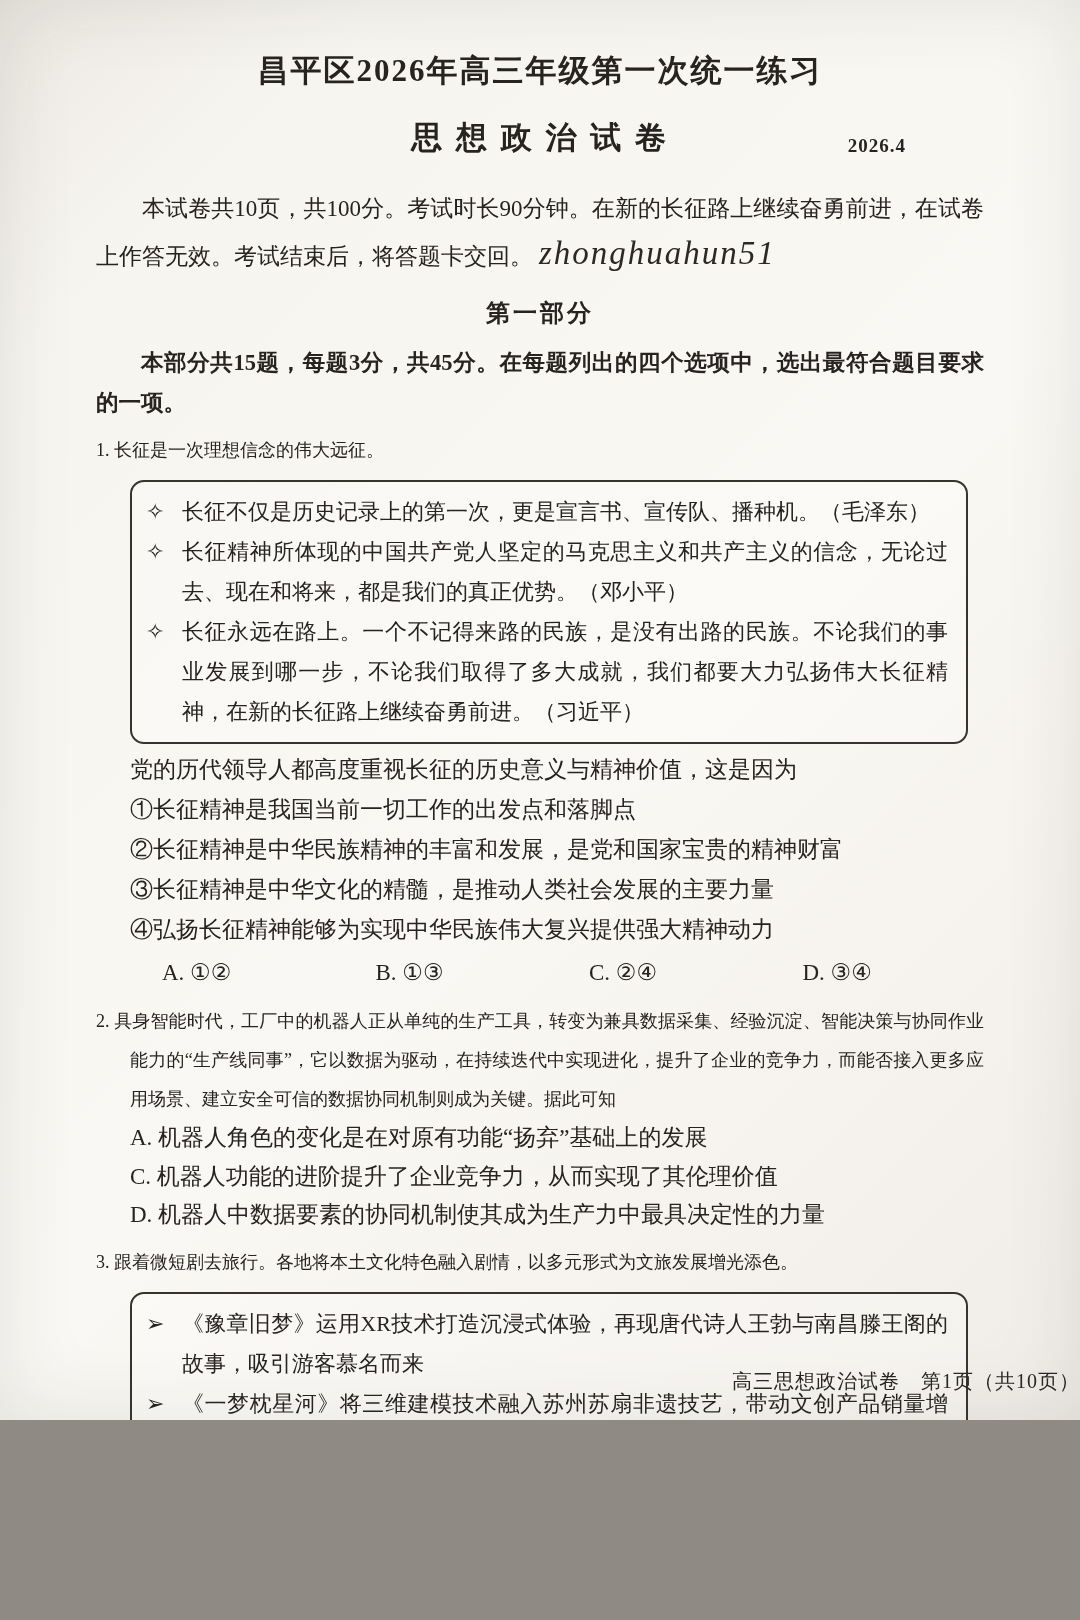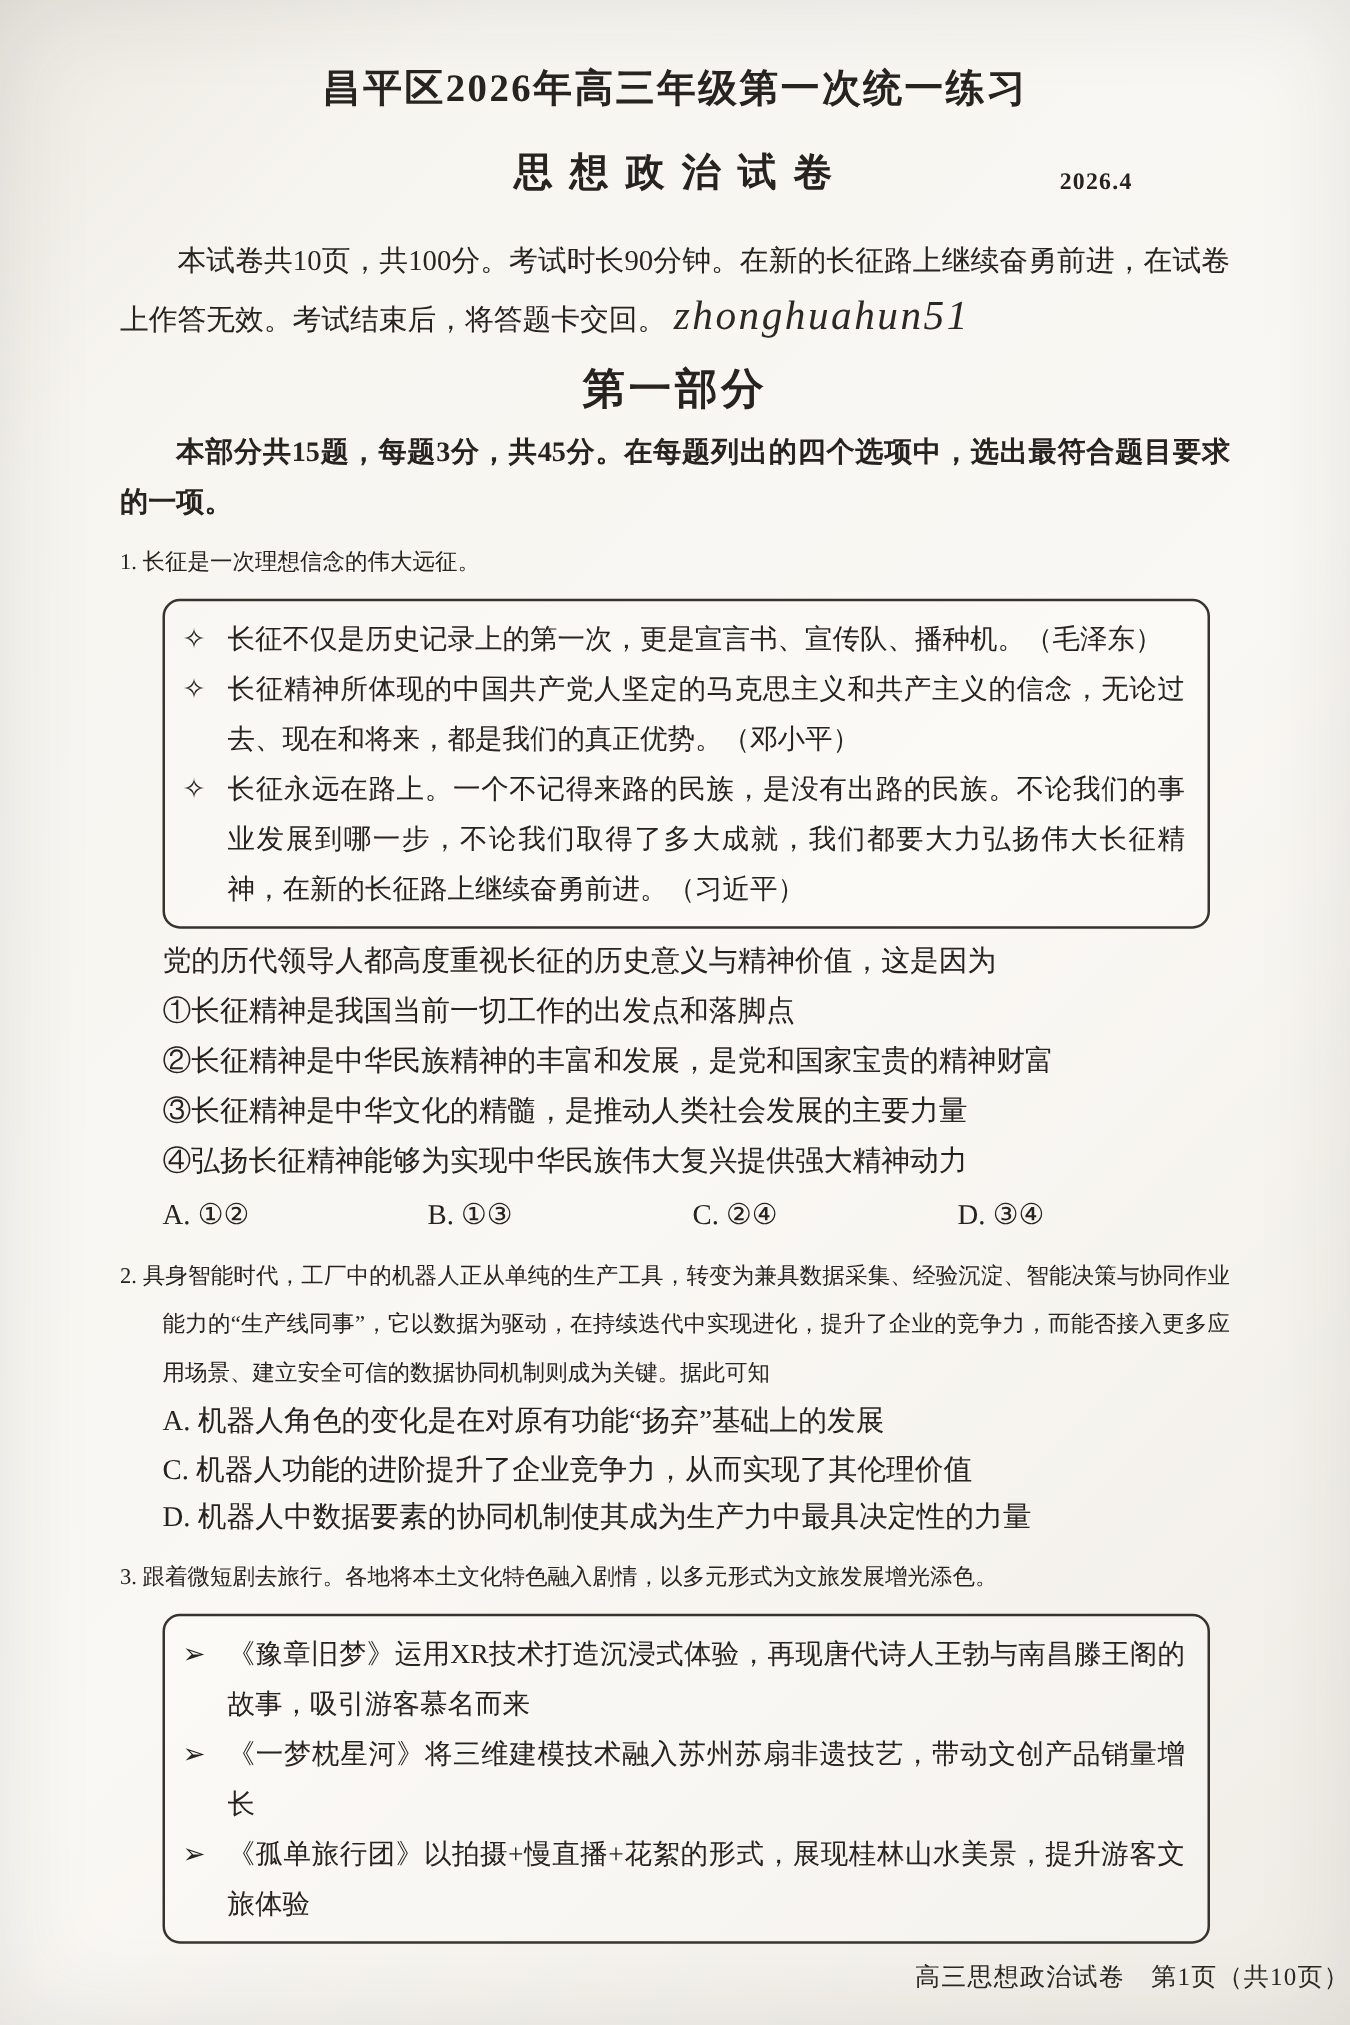--- a/index.html
+++ b/index.html
@@ -4,21 +4,21 @@
 <style>
   * { box-sizing: border-box; }
   html, body { margin: 0; padding: 0; }
   body {
     width: 1080px; height: 1620px;
     background: #8f8b84;
     font-family: "Liberation Serif", "DejaVu Serif", serif;
   }
   .page {
     position: relative;
-    width: 1080px; height: 1620px;
+    width: 1080px; height: 1420px;
     overflow: hidden;
     color: #262320;
     background: linear-gradient(135deg, #ece9e2 0%, #f7f5f0 15%, #faf8f4 55%, #f0ede7 100%);
     box-shadow: inset 0 0 80px rgba(40,35,30,0.10);
   }
   .content { padding: 50px 96px 0 96px; }
 
   .doc-title {
     margin: 0; text-align: center;
     font-size: 31px; font-weight: 700; letter-spacing: 2px;
@@ -38,21 +38,21 @@
   }
   .watermark {
     font-style: italic;
     font-size: 33px; letter-spacing: 2px;
     color: #2c2823;
     padding-left: 6px;
   }
 
   .section-title {
     margin: 14px 0 0 0; text-align: center;
-    font-size: 34px; font-weight: 700; letter-spacing: 3px; line-height: 40px;
+    font-size: 24px; font-weight: 700; letter-spacing: 3px; line-height: 40px;
   }
   .instructions {
     margin: 10px 0 0 0;
     font-size: 22.5px; line-height: 40px;
     text-indent: 2em; text-align: justify;
     font-weight: 600;
   }
 
   .q-stem {
     margin: 8px 0 0 0;
@@ -72,21 +72,21 @@
   .bullet { flex: 0 0 36px; }
   .quote-text { flex: 1; }
 
   .lead-line { margin: 6px 0 0 0; font-size: 23px; line-height: 40px; padding-left: 34px; }
   .point-line { margin: 0; font-size: 23px; line-height: 40px; padding-left: 34px; }
 
   .options-row {
     display: flex; margin: 2px 0 0 0; padding-left: 34px;
     font-size: 23px; line-height: 42px;
   }
-  .options-row .option { width: 212px; }
+  .options-row .option { width: 212px; margin-left: 32px; }
 
   .option-line {
     margin: 0; font-size: 23px; line-height: 38.5px;
     padding-left: 34px; text-align: justify;
   }
 
   .footer {
     position: absolute; left: 0; bottom: 25px; width: 100%;
     text-align: right; font-size: 20px; letter-spacing: 1px; color: #2a2723;
   }

